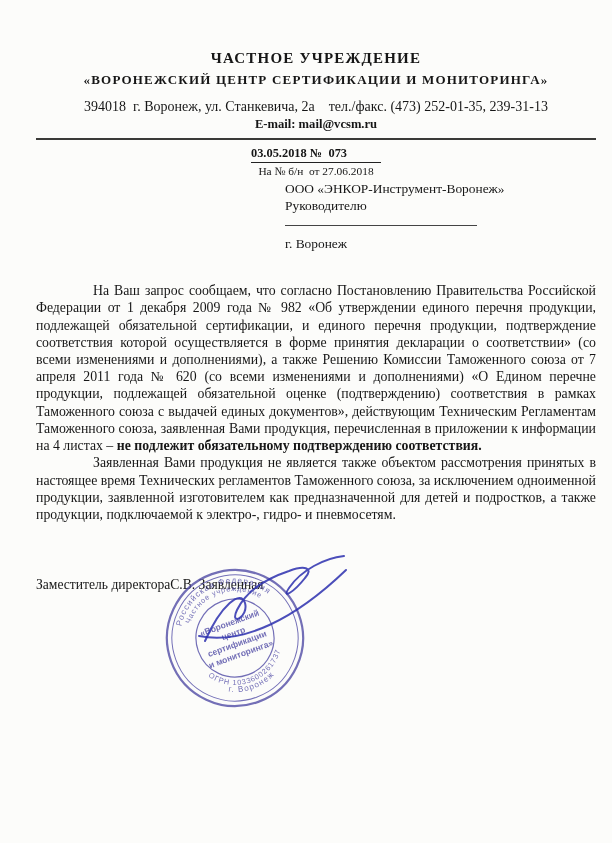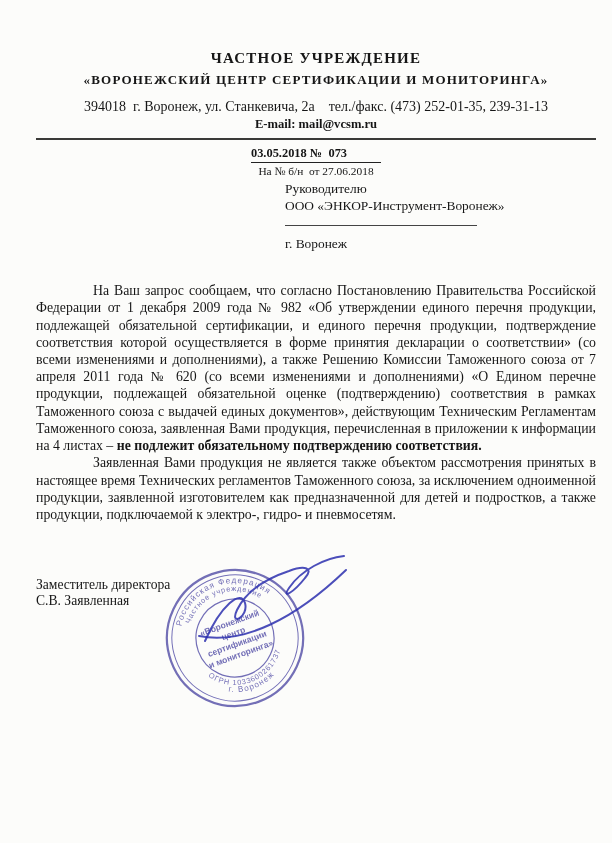--- a/index.html
+++ b/index.html
@@ -34,21 +34,21 @@
   .body-text { margin-top:30px; }
   .body-text p {
     font-size:13.8px; line-height:17.2px;
     text-align:justify; text-indent:57px;
   }
   .bold-run { font-weight:bold; }
 
   .signature-row {
     margin-top:54px;
     display:flex; align-items:baseline;
-    font-size:13.6px; padding-right:10px;flex-direction:column;
+    font-size:13.6px; padding-right:10px;
   }
 
   
   .stamp {
     position:absolute; left:150px; top:553px;
     width:170px; height:170px; opacity:0.8; pointer-events:none;
   }
   .stamp .ring-circle { fill:none; stroke:#514ca6; }
   .stamp .ring-text   { fill:#514ca6; font-family:"Liberation Sans",sans-serif; font-size:8.2px; letter-spacing:1.1px; }
   .stamp .inner-text  { fill:#514ca6; font-family:"Liberation Sans",sans-serif; font-size:7.4px; letter-spacing:0.8px; }
@@ -73,22 +73,22 @@
   <div class="email">E-mail: mail@vcsm.ru</div>
 
   <hr class="head-rule">
 
   <div class="ref-block">
     <div class="ref-number">03.05.2018 №  073</div>
     <div class="ref-reply">На № б/н  от 27.06.2018</div>
   </div>
 
   <div class="recipient">
+    <div>ООО «ЭНКОР-Инструмент-Воронеж»</div>
     <div>Руководителю</div>
-    <div>ООО «ЭНКОР-Инструмент-Воронеж»</div>
     <div class="recipient-line"></div>
     <div class="recipient-city">г. Воронеж</div>
   </div>
 
   <div class="body-text">
     <p><span>На Ваш запрос сообщаем, что согласно Постановлению Правительства Российской Федерации от 1 декабря 2009 года № 982 «Об утверждении единого перечня продукции, подлежащей обязательной сертификации, и единого перечня продукции, подтверждение соответствия которой осуществляется в форме принятия декларации о соответствии» (со всеми изменениями и дополнениями), а также Решению Комиссии Таможенного союза от 7 апреля 2011 года № 620 (со всеми изменениями и дополнениями) «О Едином перечне продукции, подлежащей обязательной оценке (подтверждению) соответствия в рамках Таможенного союза с выдачей единых документов», действующим Техническим Регламентам Таможенного союза, заявленная Вами продукция, перечисленная в приложении к информации на 4 листах –</span> <span class="bold-run">не подлежит обязательному подтверждению соответствия.</span></p>
     <p>Заявленная Вами продукция не является также объектом рассмотрения принятых в настоящее время Технических регламентов Таможенного союза, за исключением одноименной продукции, заявленной изготовителем как предназначенной для детей и подростков, а также продукции, подключаемой к электро-, гидро- и пневмосетям.</p>
   </div>
 
   <div class="signature-row">

